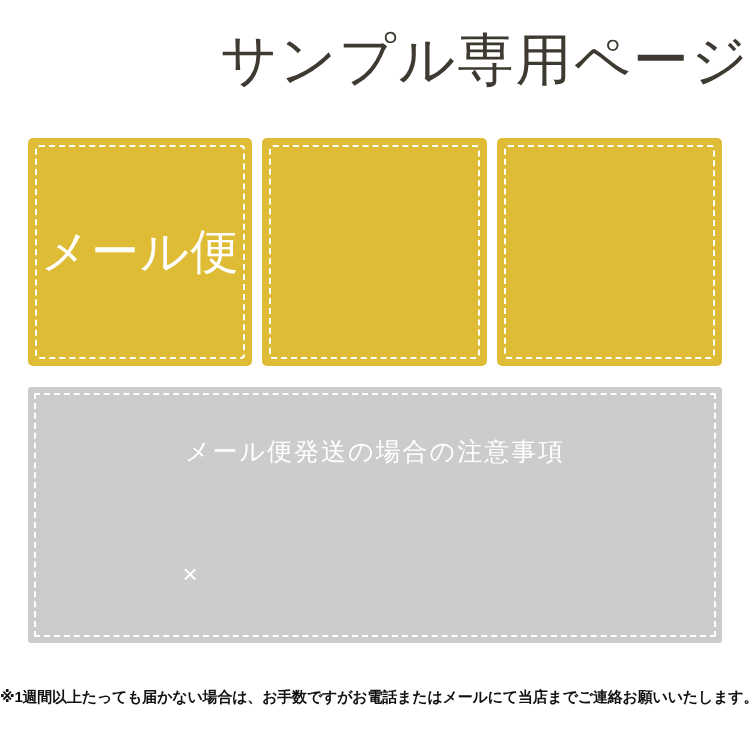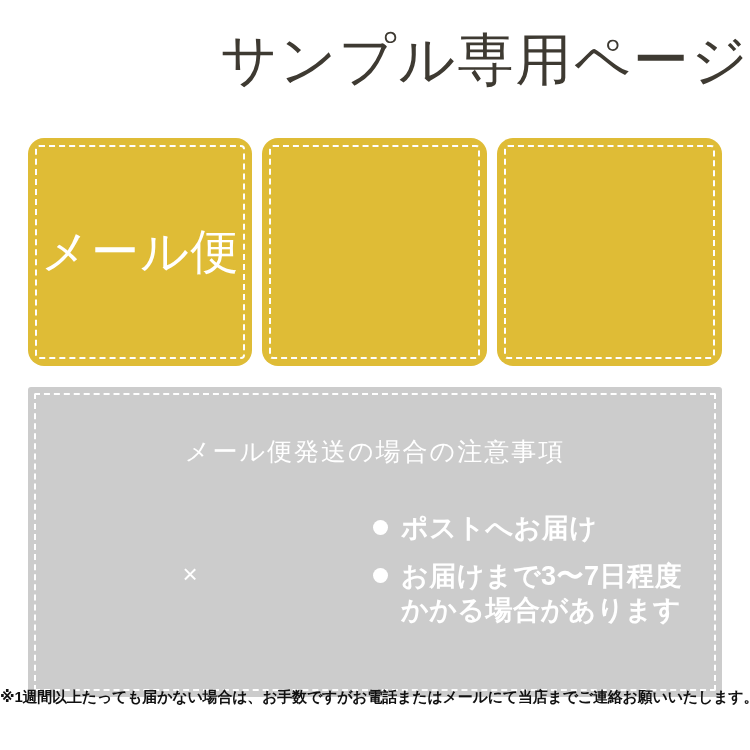--- a/index.html
+++ b/index.html
@@ -44,21 +44,21 @@
     top: 138px;
     width: 694px;
     height: 228px;
     display: flex;
     gap: 10px;
   }
 
   .card {
     position: relative;
     background: #dfbc36;
-    border-radius: 16px;
+    border-radius: 5px;
     box-sizing: border-box;
     display: flex;
     flex-direction: column;
     align-items: center;
     justify-content: center;
     overflow: hidden;
   }
   .card--wide { flex: 0 0 224px; }
   .card--mid  { flex: 0 0 225px; }
   .card--last { flex: 1 1 auto; }
@@ -116,21 +116,21 @@
     letter-spacing: 0;
     vertical-align: baseline;
   }
 
   
   .notice-panel {
     position: absolute;
     left: 28px;
     top: 387px;
     width: 694px;
-    height: 310px;
+    height: 256px;
     background: #cccccc;
     border-radius: 3px;
     box-sizing: border-box;
   }
   .notice-panel .dash-frame {
     position: absolute;
     left: 6px;
     top: 6px;
     right: 6px;
     bottom: 6px;
@@ -268,32 +268,18 @@
     <div class="notice-heading">メール便発送の場合の注意事項</div>
 
     <div class="notice-body">
 
       <div class="notice-left">
         <div class="notice-left-text">
           <span class="x-mark">×</span>
         </div>
       </div>
 
-      <div class="notice-right">
-
-        <div class="bullet-item">
-          <span class="bullet-dot"></span>
-          <span class="bullet-text">ポストへお届け</span>
-        </div>
-
-        <div class="bullet-item">
-          <span class="bullet-dot"></span>
-          <span class="bullet-text">お届けまで3〜7日程度
-かかる場合があります</span>
-        </div>
-
-      </div>
     </div>
   </div>
 
   <div class="footer-note">※1週間以上たっても届かない場合は、お手数ですがお電話またはメールにて当店までご連絡お願いいたします。</div>
 
 </div>
 
 </body></html>

